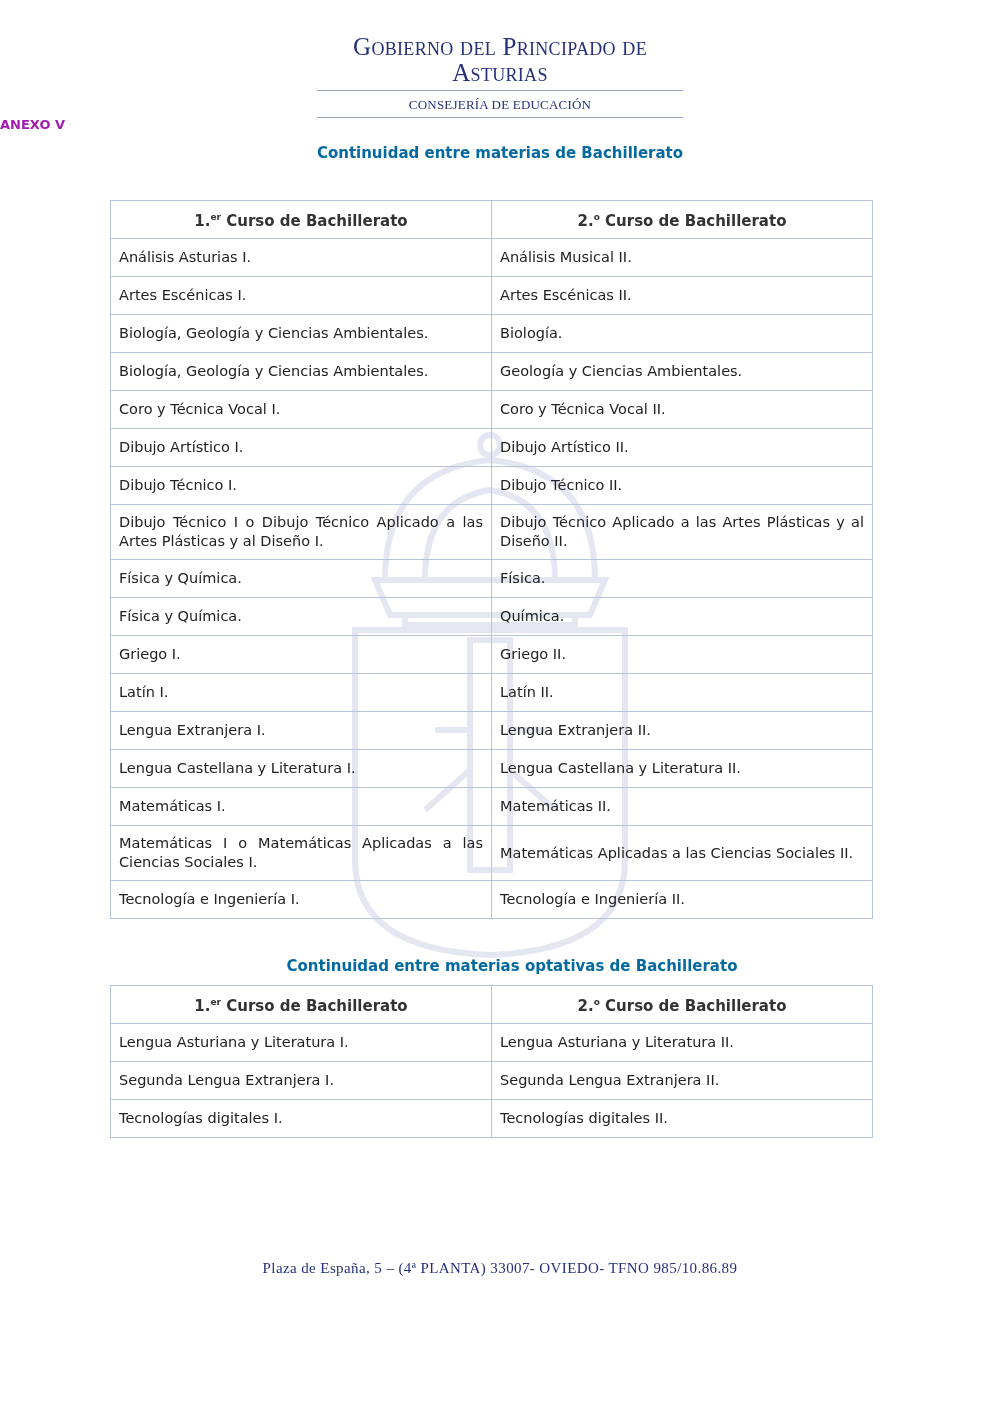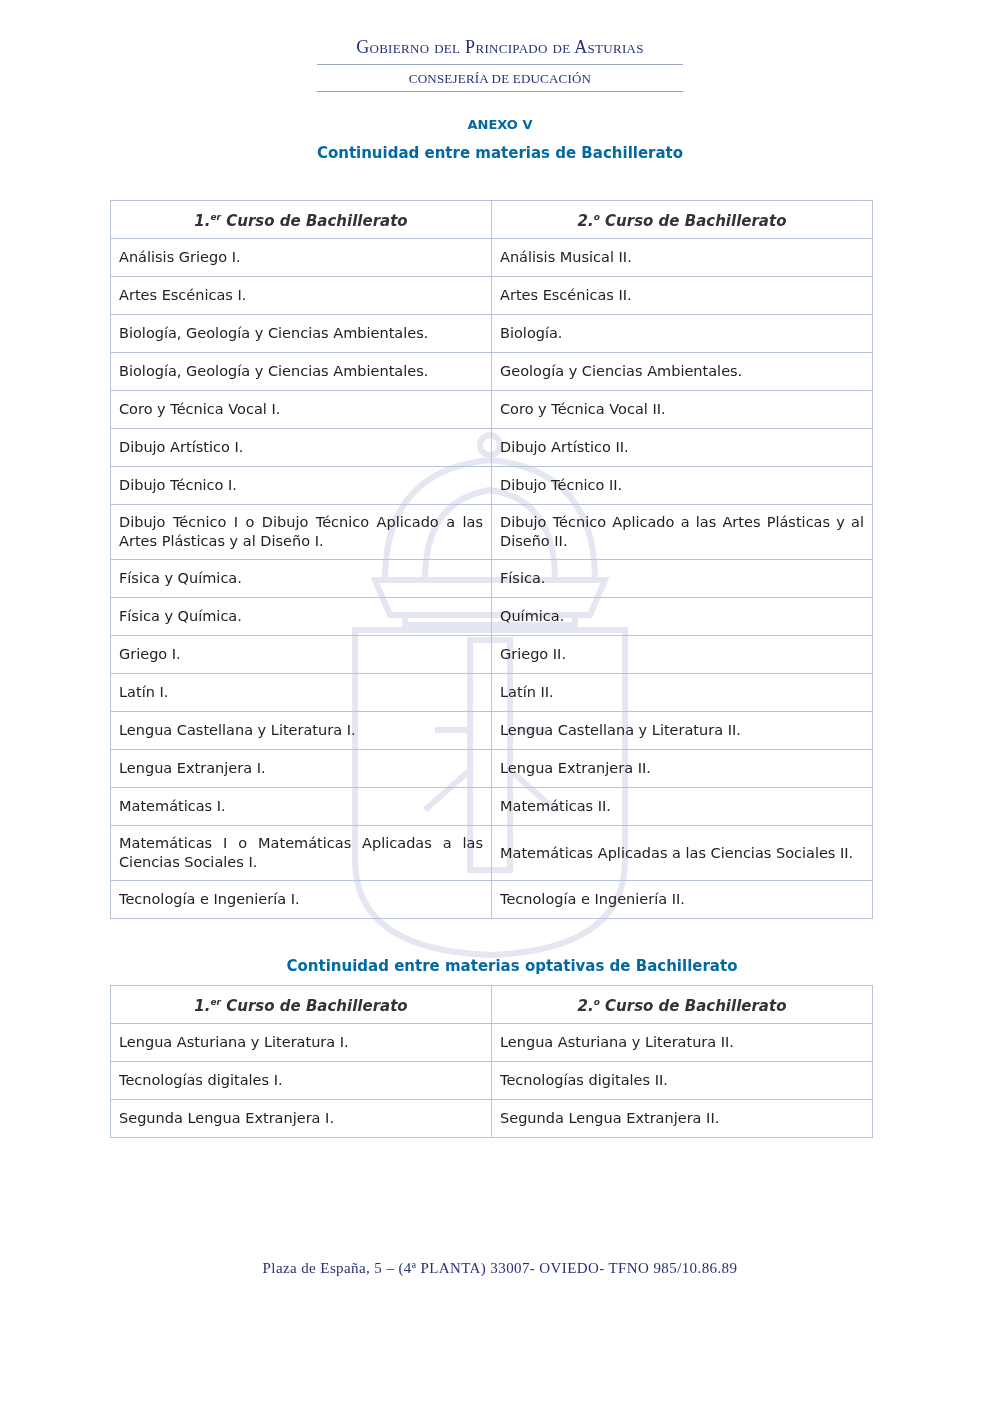--- a/index.html
+++ b/index.html
@@ -1,39 +1,39 @@
 <!DOCTYPE html>
 <html><head>
 <meta charset="utf-8">
 <style>
   html, body { margin: 0; padding: 0; background: #ffffff; }
   body { width: 1000px; height: 1414px; position: relative; overflow: hidden;
          font-family: "DejaVu Sans", sans-serif; color: #222; }
 
   .letterhead { position: absolute; left: 317px; top: 34px; width: 366px; text-align: center; }
-  .lh-title { font-family: "Liberation Serif", serif; color: #26307a; font-size: 18px;
+  .lh-title { font-family: "Liberation Serif", serif; color: #26307a; font-size: 25px;
               letter-spacing: 0.3px; font-variant: small-caps; line-height: 26px; }
   .lh-rule { height: 1px; background: #9aa6c8; margin: 4px 0 6px 0; }
   .lh-sub { font-family: "Liberation Serif", serif; color: #26307a; font-size: 13px;
             letter-spacing: 0.2px; line-height: 16px; }
 
-  .annex { position: absolute; top: 117px; left: 0; width: 1000px; text-align: center;
-           font-weight: bold; font-size: 13px; color: #0369a1; }
+  .annex { position: absolute; top: 117px; left: 0; width: 1000px; 
+           font-weight: bold; font-size: 13px; color: #a21caf; }
   .section-title { position: absolute; left: 0; width: 1000px; text-align: center;
                    font-weight: bold; font-size: 15px; color: #0369a1; }
   #title1 { top: 144px; }
   #title2 { top: 957px; padding-left: 12px; }
 
   table.grid { position: absolute; left: 110px; width: 763px; border-collapse: collapse;
                table-layout: fixed; font-size: 14.5px; }
   #table1 { top: 200px; }
   #table2 { top: 985px; }
   table.grid td, table.grid th { border: 1.5px solid #b7c3d8; padding: 0 8px; vertical-align: middle;
        line-height: 19px; height: 37px; background: transparent; color: #222; }
-  table.grid th { font-weight: bold; color: #333; text-align: center; font-size: 15px; font-style: italic; }
+  table.grid th { font-weight: bold; color: #333; text-align: center; font-size: 15px; }
   table.grid td { text-align: left; }
   table.grid td.just { text-align: justify; text-align-last: left; height: 54px; border-radius: 9px; }
   sup { font-size: 9px; vertical-align: 6px; }
 
   .watermark { position: absolute; left: 345px; top: 430px; width: 290px; height: 530px; opacity: 0.12; }
 
   .footer { position: absolute; top: 1260px; left: 0; width: 1000px; text-align: center;
             font-family: "Liberation Serif", serif; color: #26307a; font-size: 15px; letter-spacing: 0.4px; }
 </style>
 </head>
@@ -69,21 +69,21 @@
       <col style="width:50%">
     </colgroup>
   <thead>
     <tr>
       <th><span>1.</span><sup>er</sup><span> Curso de Bachillerato</span></th>
       <th><span>2.</span><sup>o</sup><span> Curso de Bachillerato</span></th>
     </tr>
   </thead>
   <tbody id="tbody1">
       <tr>
-        <td>Análisis Griego I.</td>
+        <td>Análisis Asturias I.</td>
         <td>Análisis Musical II.</td>
       </tr>
       <tr>
         <td>Artes Escénicas I.</td>
         <td>Artes Escénicas II.</td>
       </tr>
       <tr>
         <td>Biología, Geología y Ciencias Ambientales.</td>
         <td>Biología.</td>
       </tr>
@@ -117,26 +117,26 @@
       </tr>
       <tr>
         <td>Griego I.</td>
         <td>Griego II.</td>
       </tr>
       <tr>
         <td>Latín I.</td>
         <td>Latín II.</td>
       </tr>
       <tr>
+        <td>Lengua Extranjera I.</td>
+        <td>Lengua Extranjera II.</td>
+      </tr>
+      <tr>
         <td>Lengua Castellana y Literatura I.</td>
         <td>Lengua Castellana y Literatura II.</td>
-      </tr>
-      <tr>
-        <td>Lengua Extranjera I.</td>
-        <td>Lengua Extranjera II.</td>
       </tr>
       <tr>
         <td>Matemáticas I.</td>
         <td>Matemáticas II.</td>
       </tr>
       <tr>
         <td class="just">Matemáticas I o Matemáticas Aplicadas a las Ciencias Sociales I.</td>
         <td class="just">Matemáticas Aplicadas a las Ciencias Sociales II.</td>
       </tr>
       <tr>
@@ -158,23 +158,23 @@
       <th><span>1.</span><sup>er</sup><span> Curso de Bachillerato</span></th>
       <th><span>2.</span><sup>o</sup><span> Curso de Bachillerato</span></th>
     </tr>
   </thead>
   <tbody id="tbody2">
       <tr>
         <td>Lengua Asturiana y Literatura I.</td>
         <td>Lengua Asturiana y Literatura II.</td>
       </tr>
       <tr>
+        <td>Segunda Lengua Extranjera I.</td>
+        <td>Segunda Lengua Extranjera II.</td>
+      </tr>
+      <tr>
         <td>Tecnologías digitales I.</td>
         <td>Tecnologías digitales II.</td>
-      </tr>
-      <tr>
-        <td>Segunda Lengua Extranjera I.</td>
-        <td>Segunda Lengua Extranjera II.</td>
       </tr>
     </tbody>
 </table>
 
 <div class="footer">Plaza de España, 5 – (4ª PLANTA) 33007- OVIEDO- TFNO 985/10.86.89</div>
 
 </body></html>

